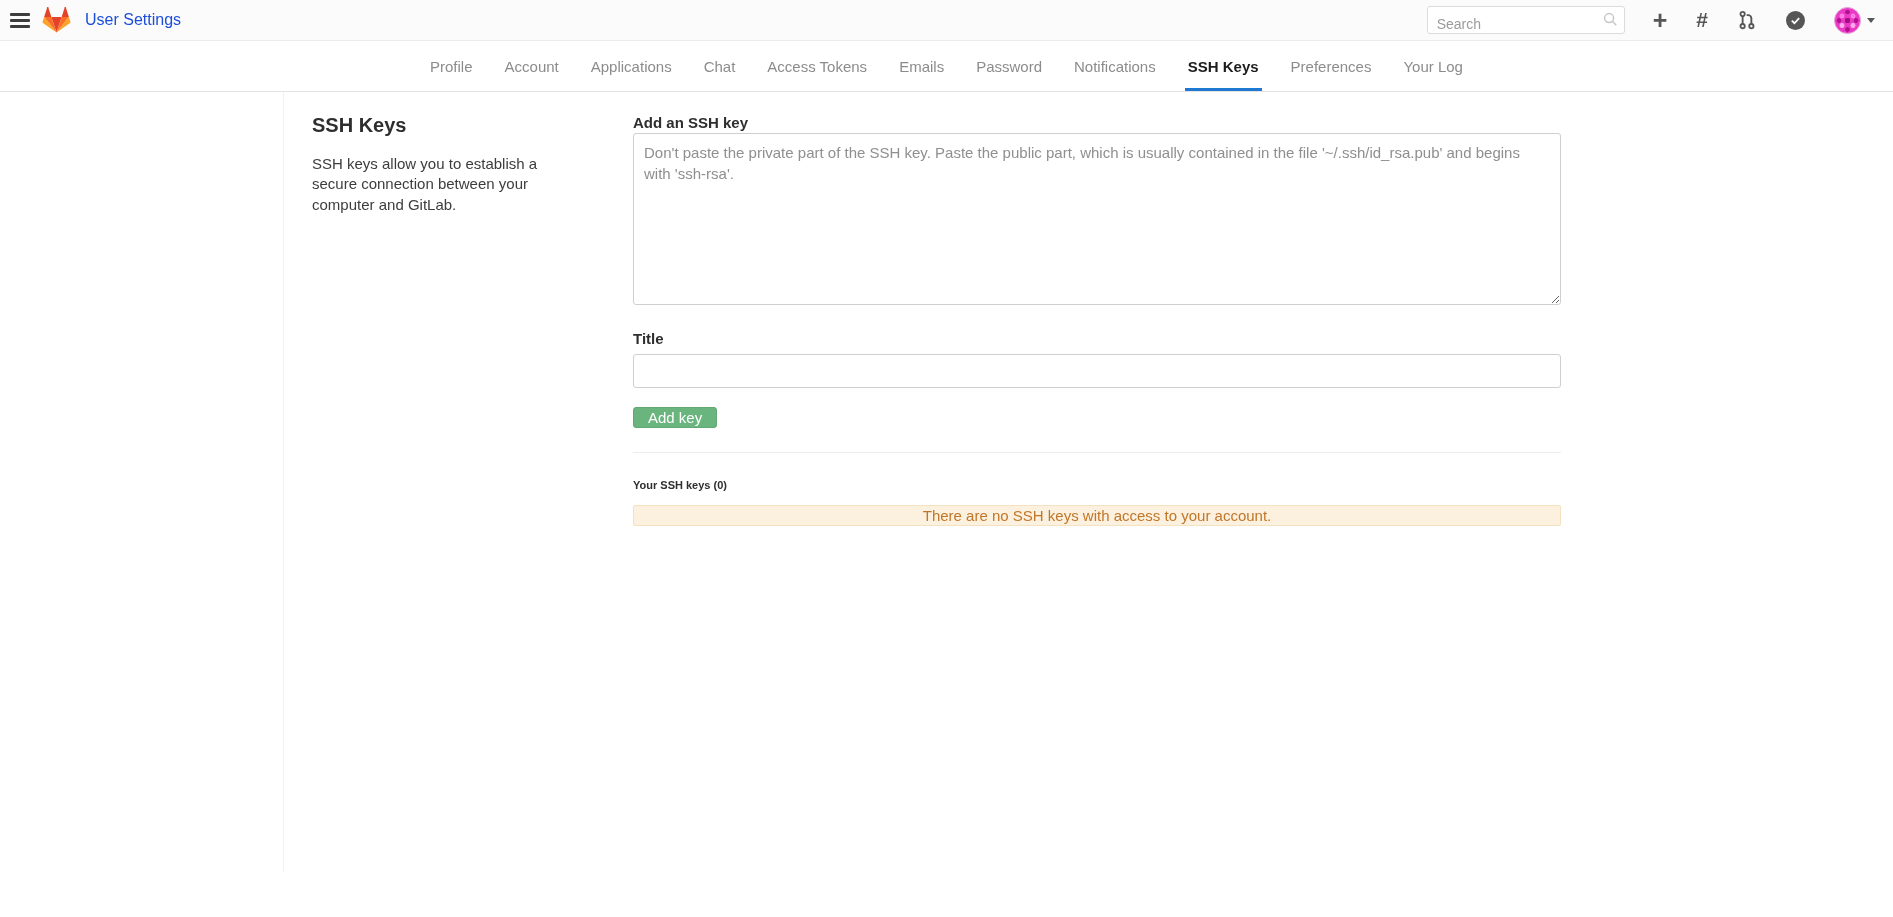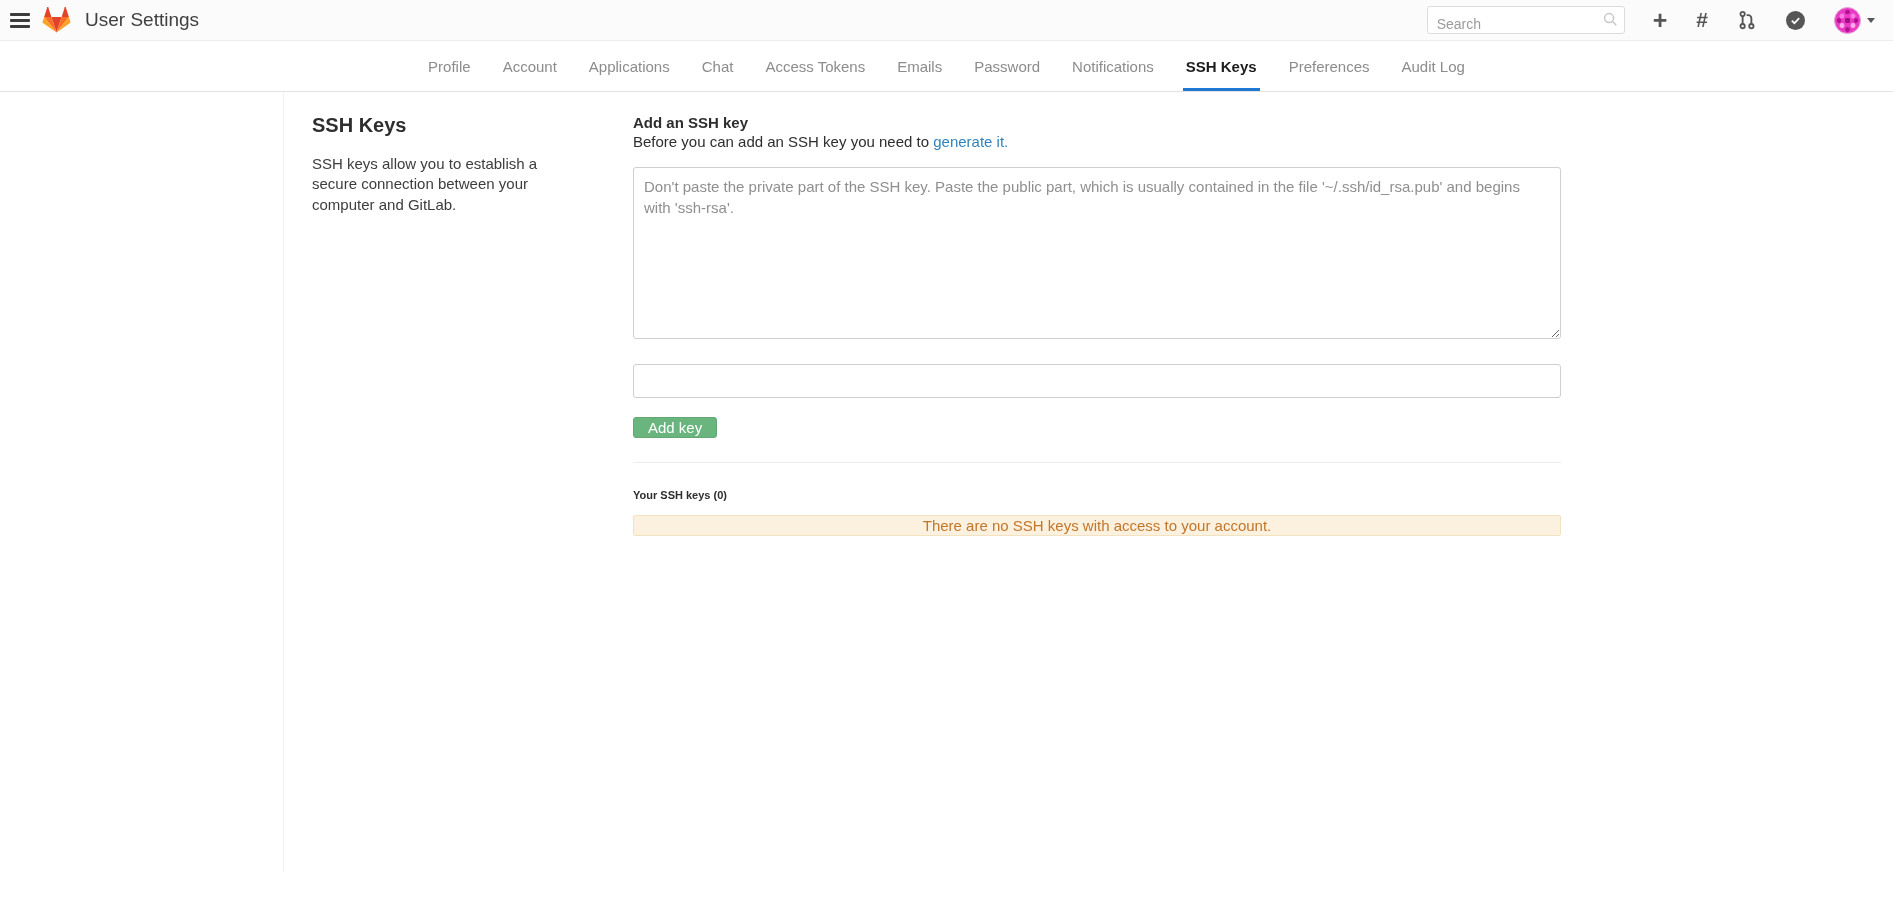--- a/index.html
+++ b/index.html
@@ -16,21 +16,21 @@
     background: #fbfbfb;
     border-bottom: 1px solid #ececec;
     display: flex;
     align-items: center;
     padding: 0 18px 0 8px;
   }
   .hamburger { width: 20px; height: 15px; display: flex; flex-direction: column;
     justify-content: space-between; cursor: pointer; margin: 0 12px 0 2px; }
   .hamburger span { display: block; height: 3px; background: #3d3d3d; border-radius: 1px; }
   .logo { width: 29px; height: 28px; margin-right: 14px; display: block; }
-  .navbar-title { font-size: 19px; color: #404040; font-weight: 400; }
+  .navbar-title { font-size: 16px; color: #1d4ed8; font-weight: 400; }
   .navbar-spacer { flex: 1; }
   .search-wrap { position: relative; margin-right: 28px; }
   .search-input {
     width: 198px; height: 28px;
     border: 1px solid #dcdcdc; border-radius: 3px;
     background: #fff; padding: 8px 28px 0 9px;
     font-family: "Liberation Sans", sans-serif;
     font-size: 14px; color: #555; outline: none;
   }
   .search-input::placeholder { color: #9b9b9b; }
@@ -171,39 +171,39 @@
   <a class="tab">Profile</a>
   <a class="tab">Account</a>
   <a class="tab">Applications</a>
   <a class="tab">Chat</a>
   <a class="tab">Access Tokens</a>
   <a class="tab">Emails</a>
   <a class="tab">Password</a>
   <a class="tab">Notifications</a>
   <a class="tab active">SSH Keys</a>
   <a class="tab">Preferences</a>
-  <a class="tab">Audit Log</a>
+  <a class="tab">Your Log</a>
 </nav>
 
 <main class="container">
   <div class="content-row">
 
     <aside class="col-left">
       <h2>SSH Keys</h2>
       <p>SSH keys allow you to establish a secure connection between your computer and GitLab.</p>
     </aside>
 
     <section class="col-right">
       <h3 class="section-heading">Add an SSH key</h3>
 
-      <p class="intro"><span>Before you can add an SSH key you need to </span><a class="link">generate it.</a></p>
 
       <textarea class="key-textarea" placeholder="Don't paste the private part of the SSH key. Paste the public part, which is usually contained in the file '~/.ssh/id_rsa.pub' and begins with 'ssh-rsa'." style=""></textarea>
 
       <div class="title-group">
+        <label class="field-label">Title</label>
         <input class="title-input" type="text" value="" style="">
       </div>
 
       <button class="btn-add">Add key</button>
 
       <hr class="divider">
 
       <h3 class="keys-heading">Your SSH keys (0)</h3>
       <div class="warning-box">There are no SSH keys with access to your account.</div>
     </section>

